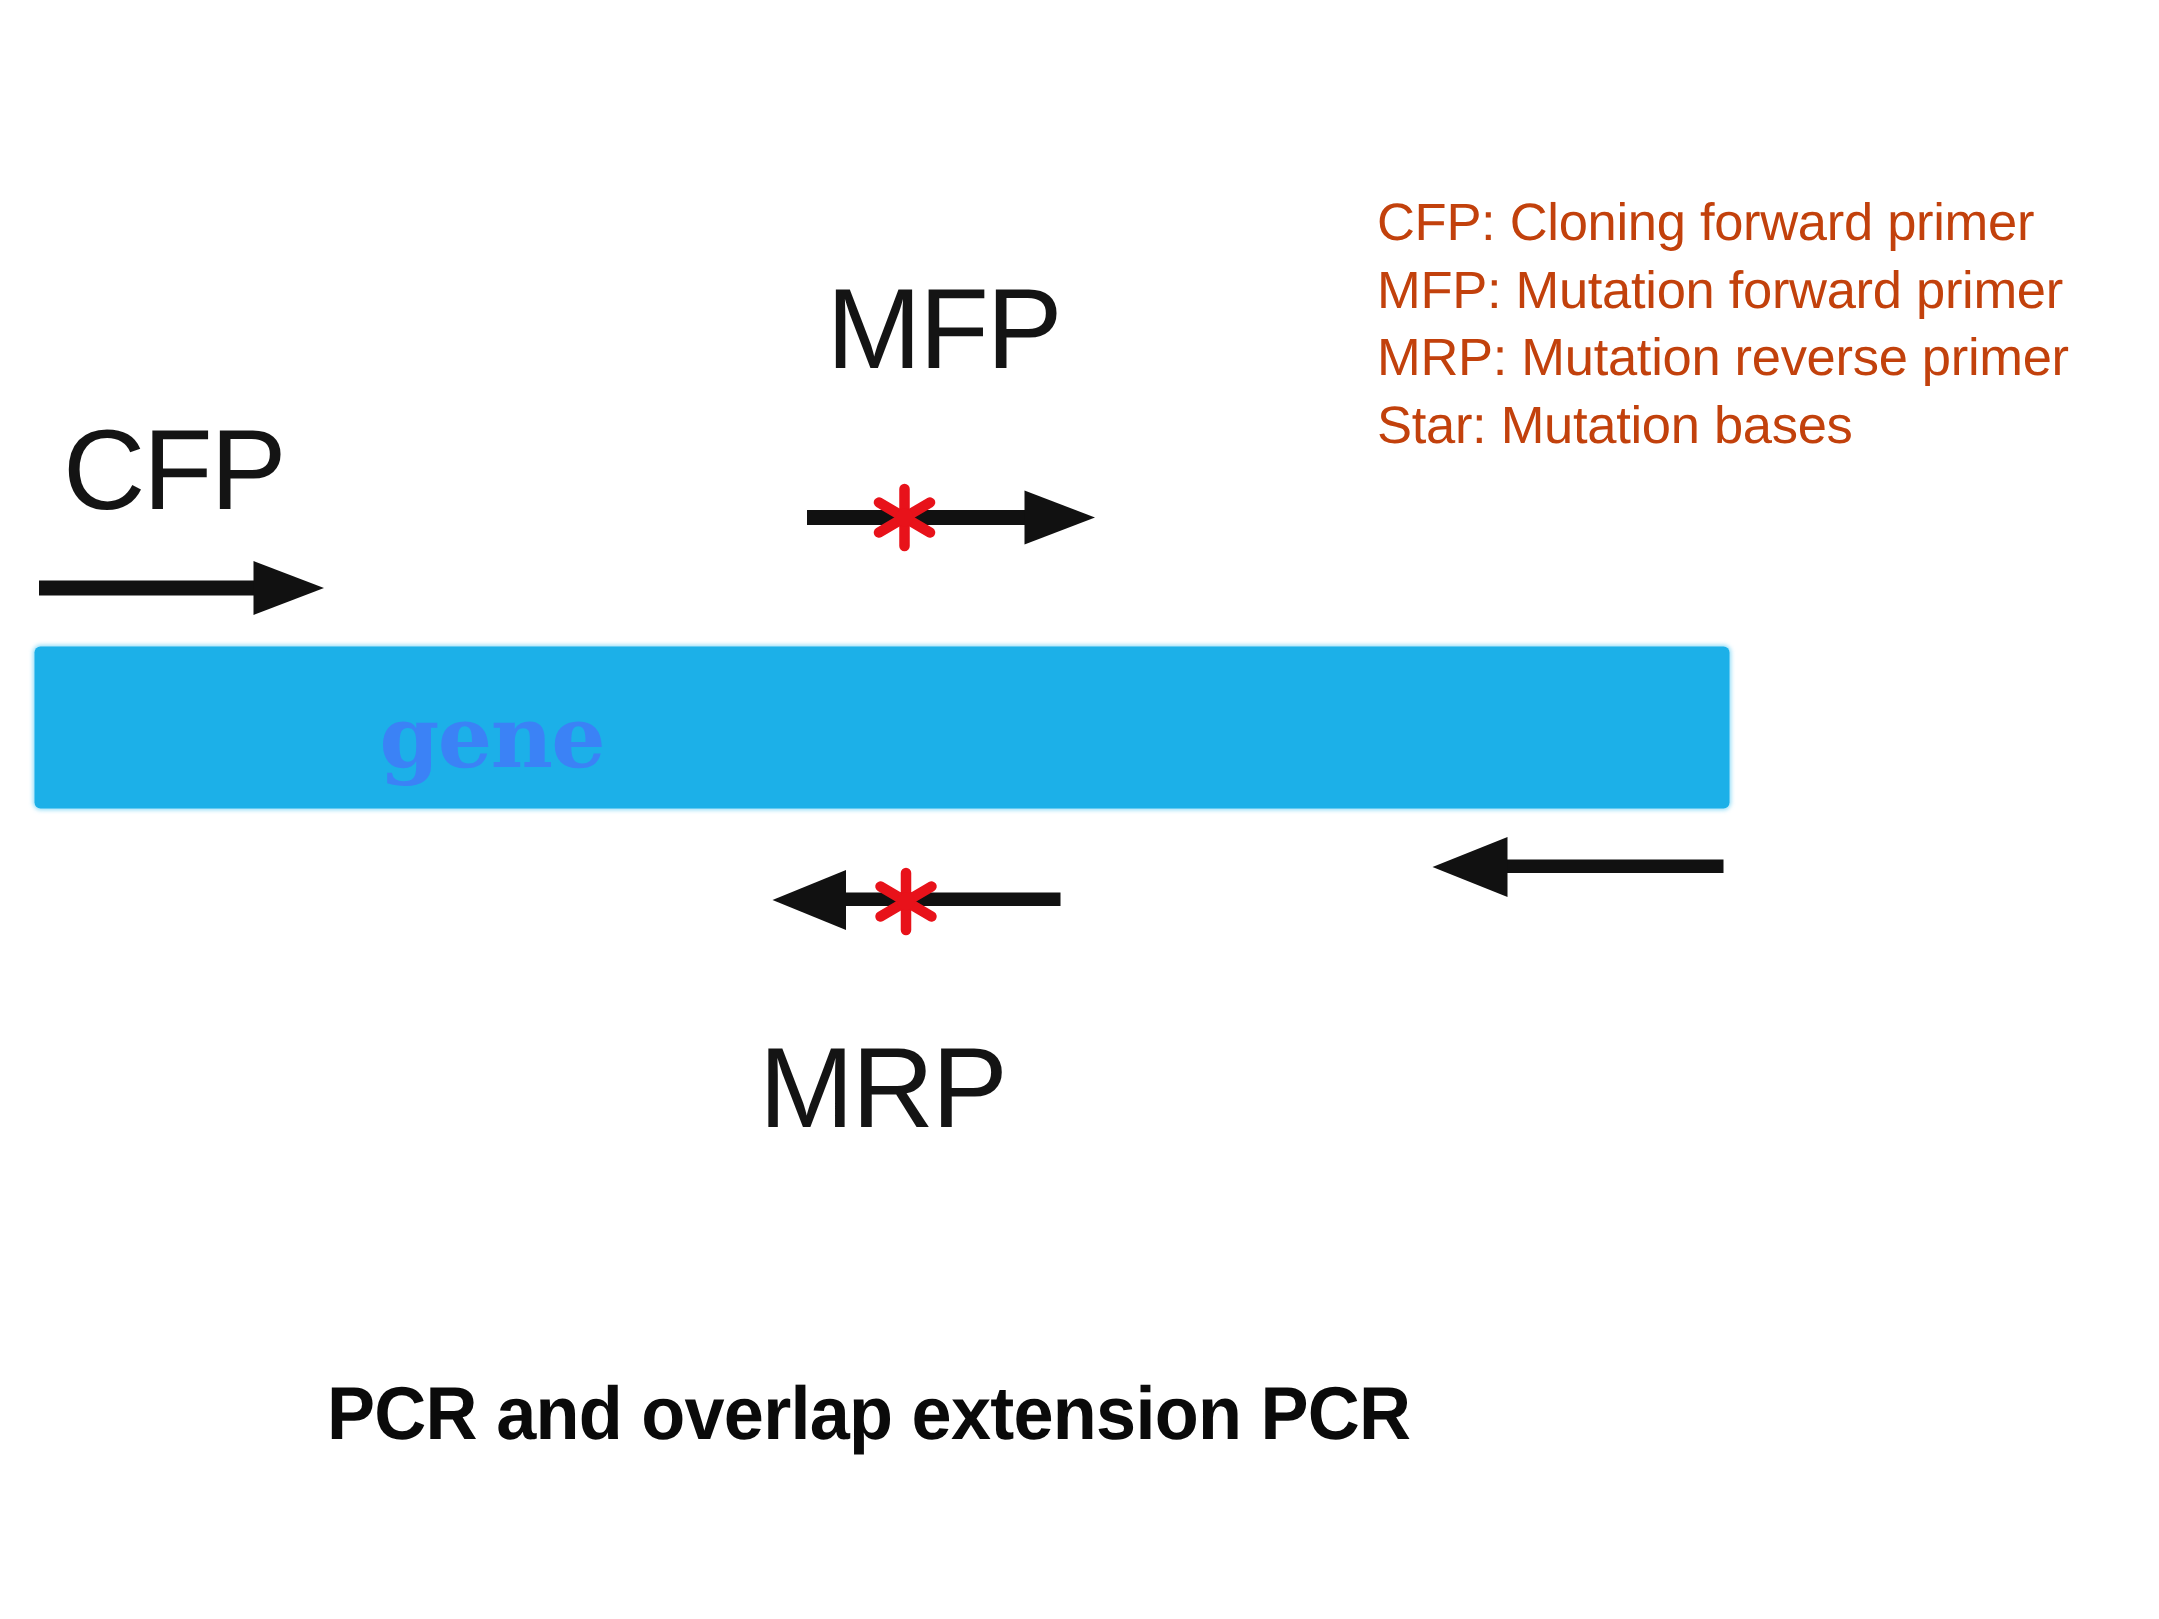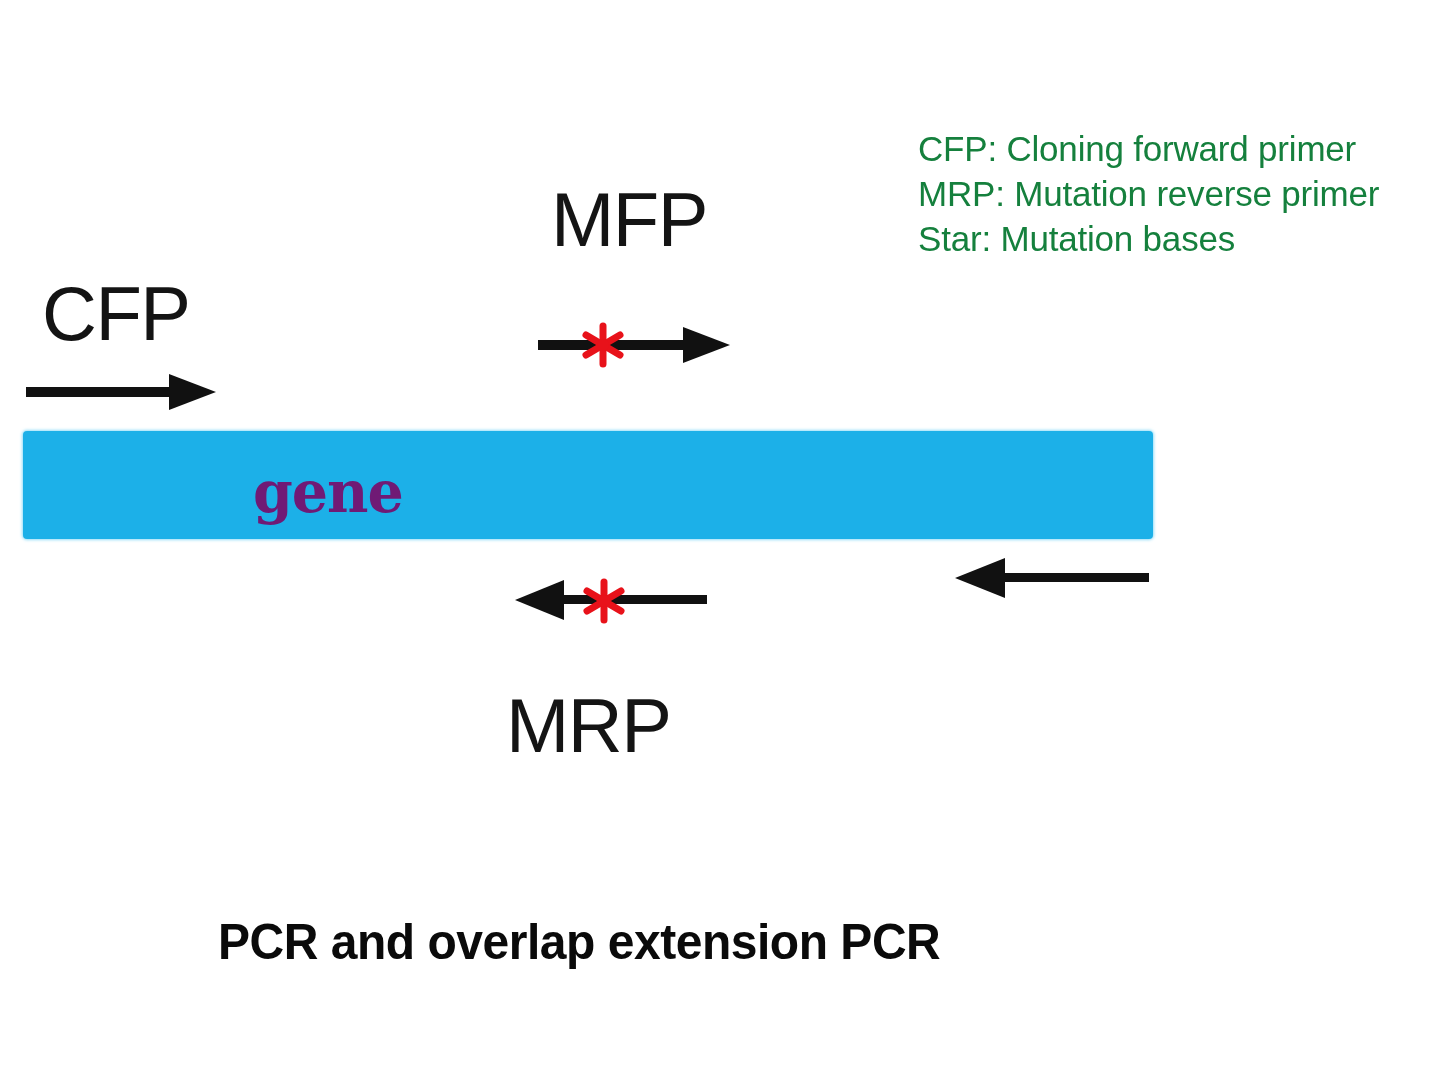--- a/index.html
+++ b/index.html
@@ -23,21 +23,21 @@
   .legend {
     position: absolute;
     left: 918px;
     top: 126px;
     width: 520px;
   }
   .legend-line {
     font-family: "Liberation Sans", sans-serif;
     font-size: 35px;
     line-height: 45px;
-    color: #15803d;
+    color: #c2410c;
     white-space: nowrap;
     letter-spacing: -0.2px;
   }
 
   
   .gene-bar {
     position: absolute;
     left: 23px;
     top: 431px;
     width: 1130px;
@@ -47,21 +47,21 @@
     box-shadow: 0 0 3px 1px rgba(110, 210, 245, 0.75);
   }
   .gene-label {
     position: absolute;
     left: 253px;
     top: 462px;
     font-family: "DejaVu Serif", serif;
     font-weight: bold;
     font-size: 57px;
     line-height: 60px;
-    color: #701a75;
+    color: #3b82f6;
     letter-spacing: -1px;
   }
 
   
   .primer-label {
     position: absolute;
     font-family: "Liberation Sans", sans-serif;
     font-size: 76px;
     line-height: 80px;
     color: #141414;
@@ -110,20 +110,21 @@
     transform-origin: left top;
   }
 </style>
 </head>
 <body>
 
 <div id="canvas">
 
   <div class="legend">
     <div class="legend-line">CFP: Cloning forward primer</div>
+    <div class="legend-line">MFP: Mutation forward primer</div>
     <div class="legend-line">MRP: Mutation reverse primer</div>
     <div class="legend-line">Star: Mutation bases</div>
   </div>
 
   <div class="gene-bar"></div>
   <div class="gene-label">gene</div>
 
   <div class="primer-label" id="label-cfp">CFP</div>
   <div class="arrow" id="arrow-cfp">
     <svg width="190" height="44" viewBox="0 0 190 44">

